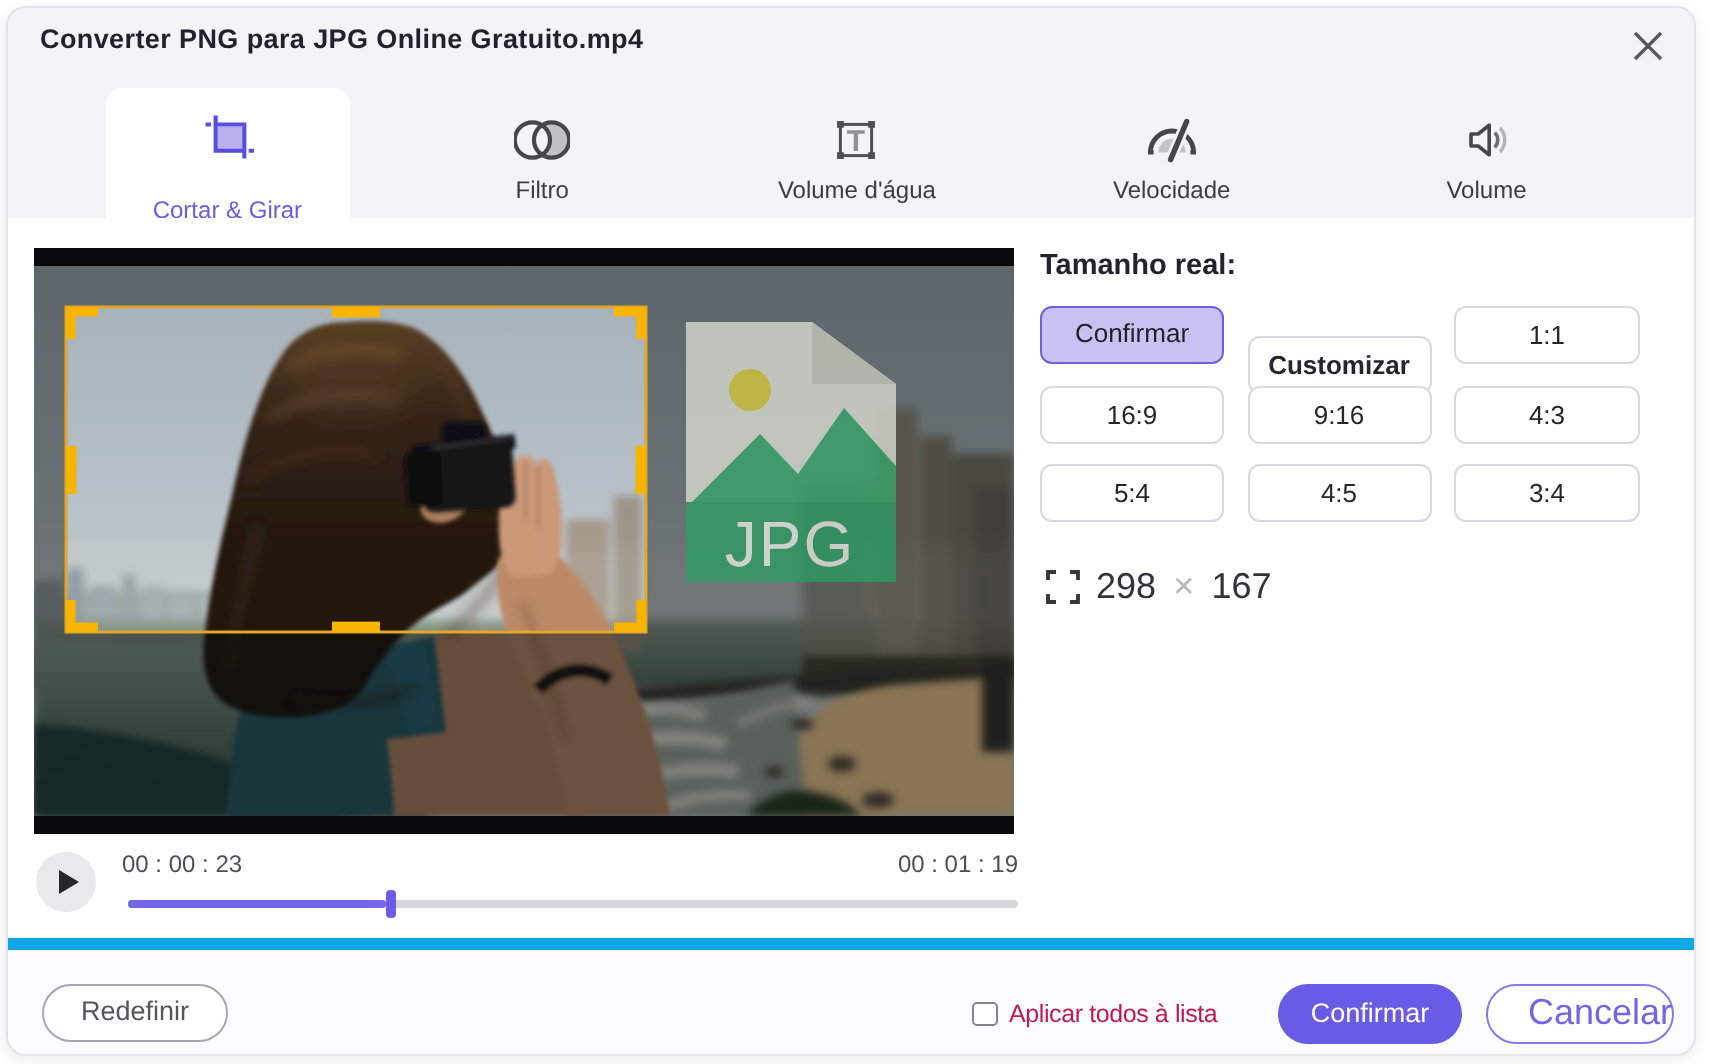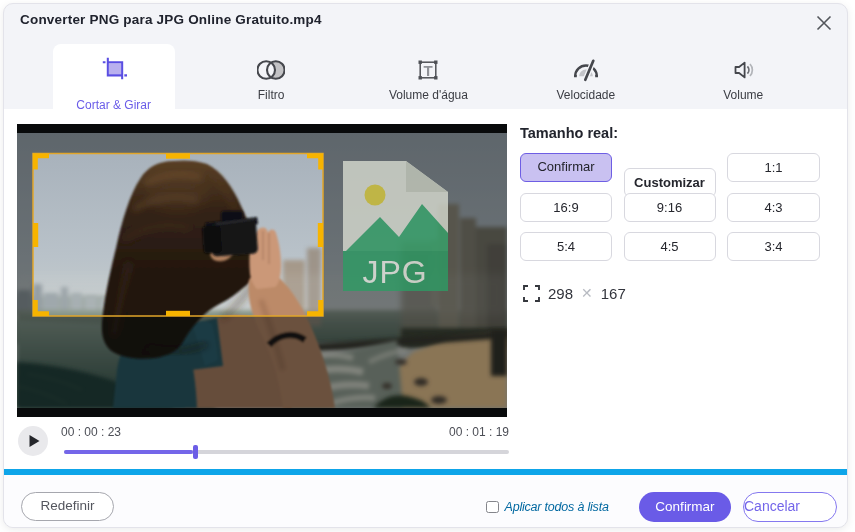--- a/index.html
+++ b/index.html
@@ -23,30 +23,30 @@
 .track { position:absolute; left:60px; top:341px; width:445px; height:3.5px; background:#d5d5da; border-radius:2px; }
 .track .fill { position:absolute; left:0; top:0; width:129px; height:3.5px; background:#7466e9; border-radius:2px; }
 .thumb { position:absolute; left:189px; top:335.5px; width:5px; height:14px; background:#6c5de6; border-radius:2px; }
 
 .panel { position:absolute; left:516px; top:0; width:329px; height:360px; }
 .ptitle { position:absolute; left:0px; top:16px; font-size:14.5px; font-weight:bold; color:#22242d; }
 .grid { position:absolute; left:0px; top:44px; width:310px; }
 .gbtn { position:absolute; width:92px; height:29px; background:#fff; border:1px solid #d8d8df; border-radius:6px; font-size:13px; color:#25262d; text-align:center; line-height:27px; }
 .gbtn.sel { background:#c9c1f1; border:1.7px solid #6e5ee4; color:#22232a; line-height:26px; }
 .sizerow { position:absolute; left:3px; top:174px; height:20px; display:flex; align-items:center; }
-.sizerow .num { font-size:15px; color:#32343c; }
+.sizerow .num { font-size:18px; color:#32343c; }
 .sizerow .x { font-size:14px; color:#b8bbc2; margin:0 8px; }
 
 .footer { position:absolute; left:0; top:465px; width:845px; height:60px; background:#fcfcfe; border-top:6px solid #0ea5e9; }
 .reset { position:absolute; left:17px; top:17px; width:93px; height:29px; border:1.4px solid #a6a7ae; border-radius:15px; background:#fff; font-size:13.5px; color:#54565e; text-align:center; line-height:26px; }
 .chkrow { position:absolute; left:482px; top:25px; display:flex; align-items:center; }
 .chk { width:12.5px; height:12.5px; border:1.5px solid #84858b; border-radius:2.5px; background:#fff; margin-right:6px; }
-.chklbl { font-size:12.5px; letter-spacing:-0.2px; color:#0369a1;font-style:italic; }
+.chklbl { font-size:12.5px; letter-spacing:-0.2px; color:#be185d; }
 .confirm { position:absolute; left:635px; top:17px; width:92px; height:30px; background:#6a5be7; border-radius:15px; color:#fff; font-size:13.5px; text-align:center; line-height:30px; }
-.cancel { position:absolute; left:739px; top:17px; width:94px; height:30px; background:#fff; border:1.5px solid #8578ef; border-radius:15px; color:#7365ea; font-size:14px; text-align:left; line-height:27px; }
+.cancel { position:absolute; left:739px; top:17px; width:94px; height:30px; background:#fff; border:1.5px solid #8578ef; border-radius:15px; color:#7365ea; font-size:18px; text-align:right; line-height:27px; }
 </style>
 </head>
 <body>
 <div class="dialog">
   <div class="title">Converter PNG para JPG Online Gratuito.mp4</div>
   <svg class="close" viewBox="0 0 16 16">
       <path d="M1.5 1.5 L14.5 14.5 M14.5 1.5 L1.5 14.5" stroke="#53565c" stroke-width="1.6" fill="none"></path>
     </svg>
   <div class="tabs">
     <div class="tab active">

